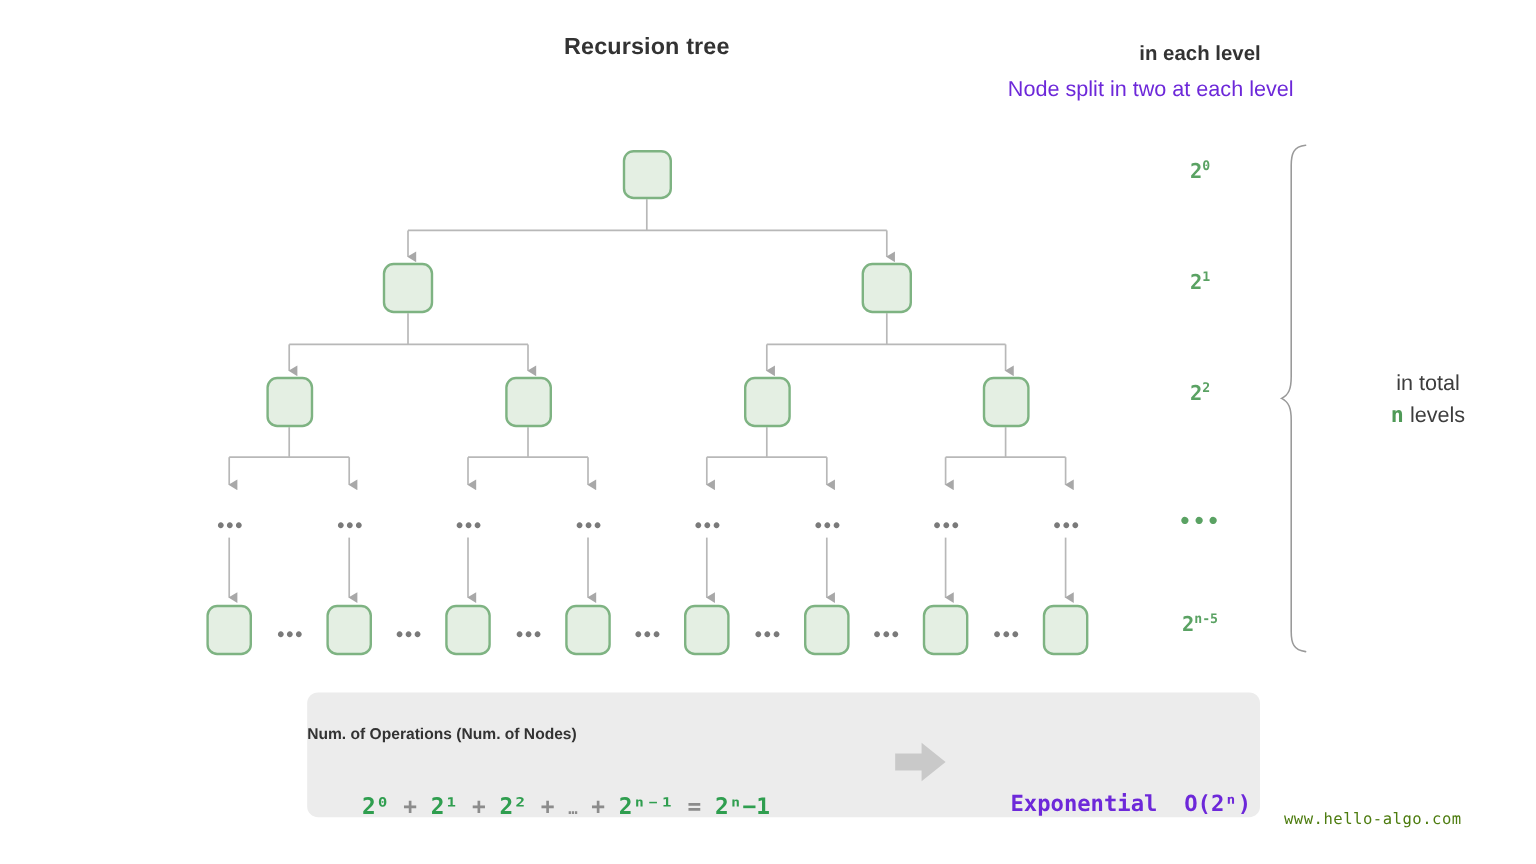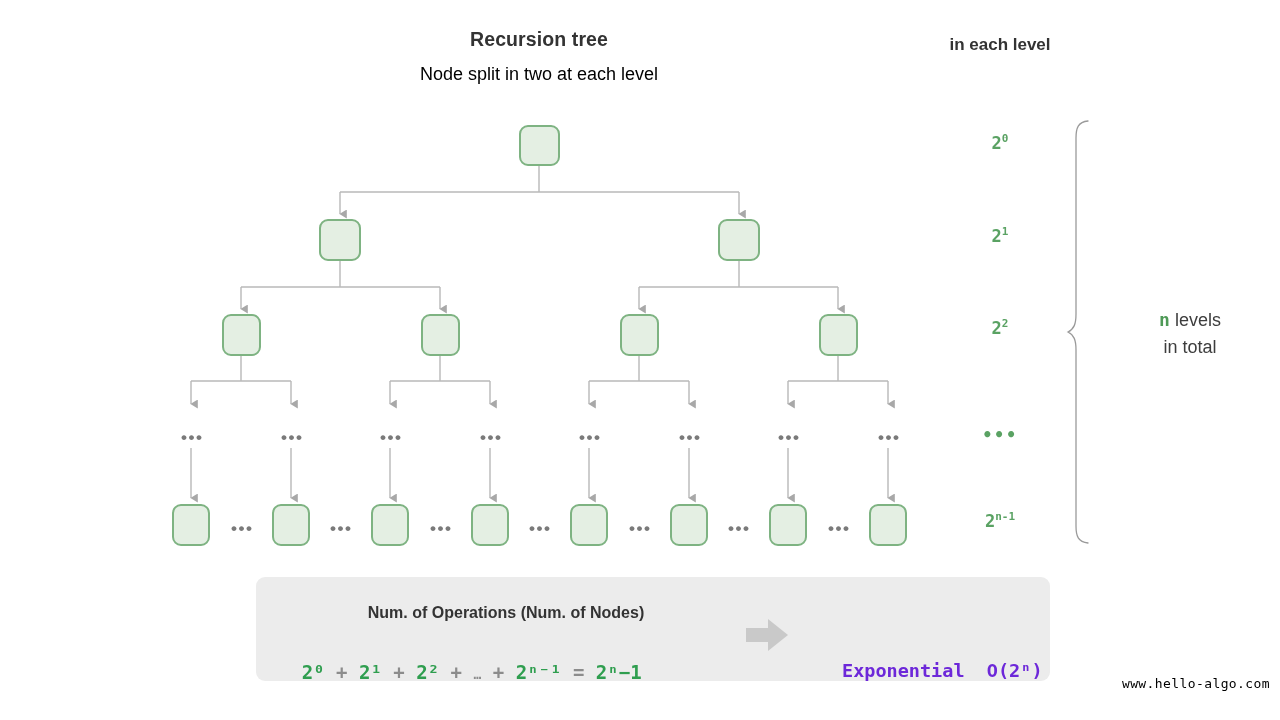--- a/index.html
+++ b/index.html
@@ -13,22 +13,22 @@
   }
   .stage{position:absolute;left:0;top:0;width:1280px;height:617px;}
   .abs{position:absolute;}
 
   
   #title{
     left:0;top:28px;width:1078px;text-align:center;
     font-size:19.5px;font-weight:bold;color:#333333;letter-spacing:0.1px;
   }
   #subtitle{
-    left:0;top:64px;width:1078px;text-align:center;
-    font-size:18px;font-weight:normal;color:#000000;
+    left:0;top:64px;width:1078px;text-align:right;
+    font-size:18px;font-weight:normal;color:#6d28d9;
   }
   #rightheading{
     left:900px;top:33px;width:200px;text-align:center;
     font-size:17px;font-weight:bold;color:#333333;line-height:24px;
   }
 
   
   .node{
     box-sizing:border-box;
     background:#e4efe3;
@@ -59,22 +59,22 @@
     font-size:18px;color:#3d3d3d;line-height:27px;
   }
   #totalLabel b{color:#4f9a57;font-family:"DejaVu Sans Mono", monospace;font-size:18px;}
 
   
   #panel{
     left:256px;top:577px;width:794px;height:104px;
     background:#ececec;border-radius:9px;
   }
   #opsTitle{
-    left:256px;top:604px;width:500px;text-align:center;
-    font-size:16px;font-weight:bold;color:#333333;
+    left:256px;top:604px;width:500px;text-align:left;
+    font-size:13px;font-weight:bold;color:#333333;
   }
   #formula{
     left:256px;top:639px;width:500px;
     font-family:"DejaVu Sans Mono", monospace;
     font-size:19px;font-weight:bold;color:#2f9e4f;white-space:pre;
   }
   #formula .op{color:#8c8c8c;}
   #formula .dts{color:#8c8c8c;font-size:13px;}
   #tcTitle{
     left:790px;top:604px;width:260px;text-align:center;
@@ -83,23 +83,23 @@
   #tcValue{
     left:790px;top:639px;width:260px;text-align:center;
     font-family:"DejaVu Sans Mono", monospace;
     font-size:18.5px;font-weight:bold;color:#6d28d9;white-space:pre;
   }
 
   #bigArrow{left:744px;top:617px;}
 
   
   #watermark{
-    left:1070px;top:676px;width:200px;text-align:right;
-    font-family:"DejaVu Sans Mono", monospace;
-    font-size:13px;color:#000000;letter-spacing:0.4px;
+    left:1070px;top:676px;width:200px;text-align:left;
+    font-family:"DejaVu Sans Mono", monospace;
+    font-size:13px;color:#4d7c0f;letter-spacing:0.4px;
   }
 </style>
 </head>
 <body>
 
 <div class="stage">
 
   <div class="abs" id="title">Recursion tree</div>
   <div class="abs" id="subtitle">Node split in two at each level</div>
   <div class="abs" id="rightheading">
@@ -203,33 +203,33 @@
     <span>2</span><sup>0</sup>
   </div>
   <div class="abs lvl" style="left:940px;top:226px;">
     <span>2</span><sup>1</sup>
   </div>
   <div class="abs lvl" style="left:940px;top:318px;">
     <span>2</span><sup>2</sup>
   </div>
   <div class="abs lvl dots dots-green" style="left:940px;top:427px;">•••</div>
   <div class="abs lvl" style="left:940px;top:511px;">
-    <span>2</span><sup>n-1</sup>
+    <span>2</span><sup>n-5</sup>
   </div>
 
   <svg class="abs" id="braceWrap" width="40" height="430" viewBox="0 0 40 430">
     <path d="M22,3 C12,4 10,10 10,20 L10,196 C10,206 8,211 2,214 C8,217 10,222 10,232 L10,408 C10,418 12,424 22,425" fill="none" stroke="#9a9a9a" stroke-width="1.3" stroke-linecap="round"></path>
   </svg>
 
   <div class="abs" id="totalLabel">
+    <div>in total</div>
     <div>
       <b>n</b>
       <span>levels</span>
     </div>
-    <div>in total</div>
   </div>
 
   <div class="abs" id="panel"></div>
 
   <div class="abs" id="opsTitle">Num. of Operations (Num. of Nodes)</div>
 
   <div class="abs" id="formula">
     <span><span>2⁰</span></span><span class="op"> <span>+</span> </span><span><span>2¹</span></span><span class="op"> <span>+</span> </span><span><span>2²</span></span><span class="op"> <span>+</span> </span><span class="dts">…</span><span class="op"> <span>+</span> </span><span><span>2ⁿ⁻¹</span></span><span class="op"> <span>=</span> </span><span>2ⁿ−1</span>
   </div>
 

